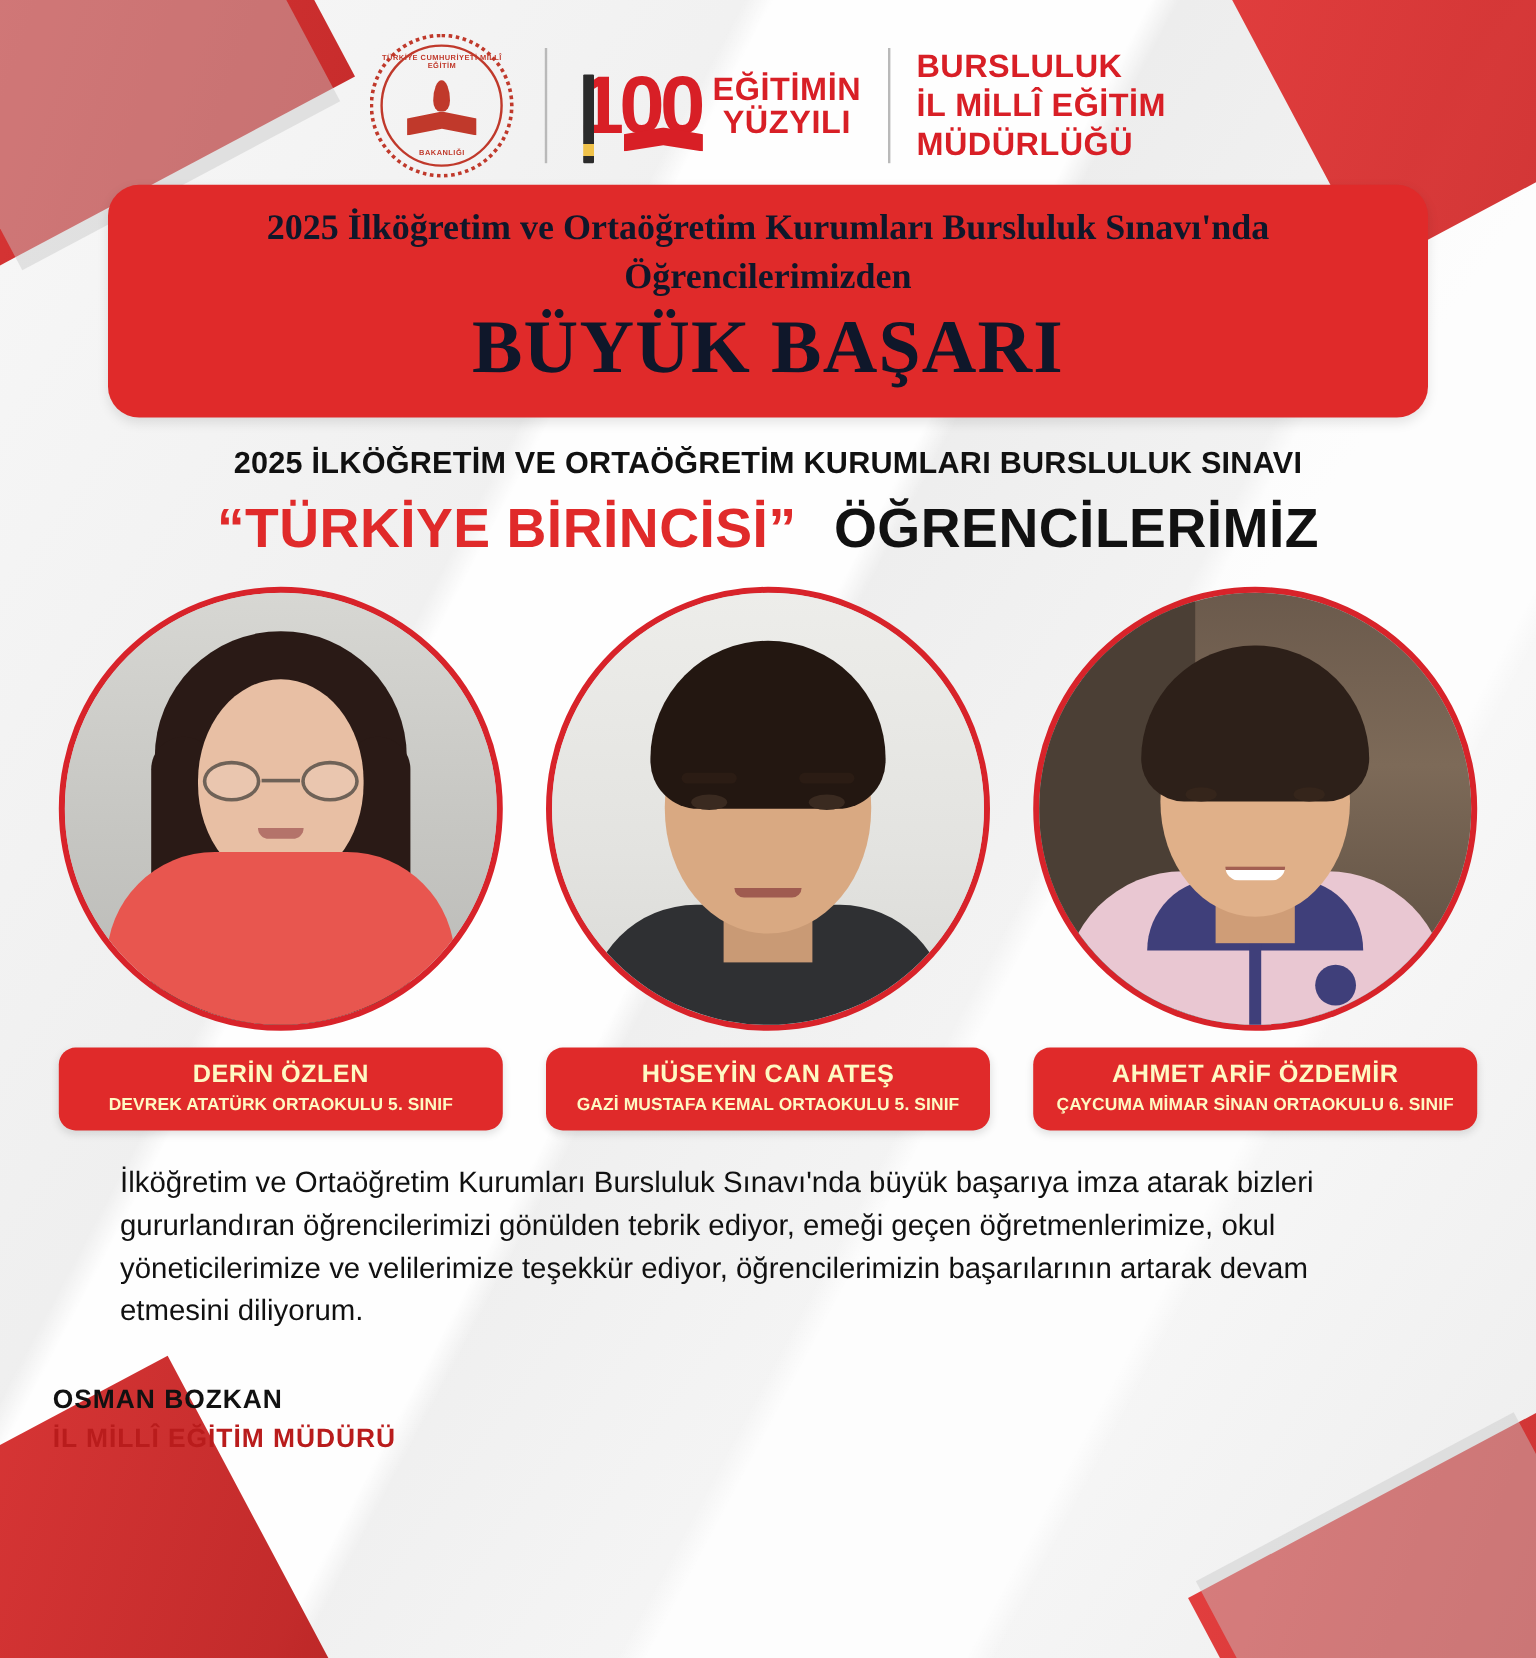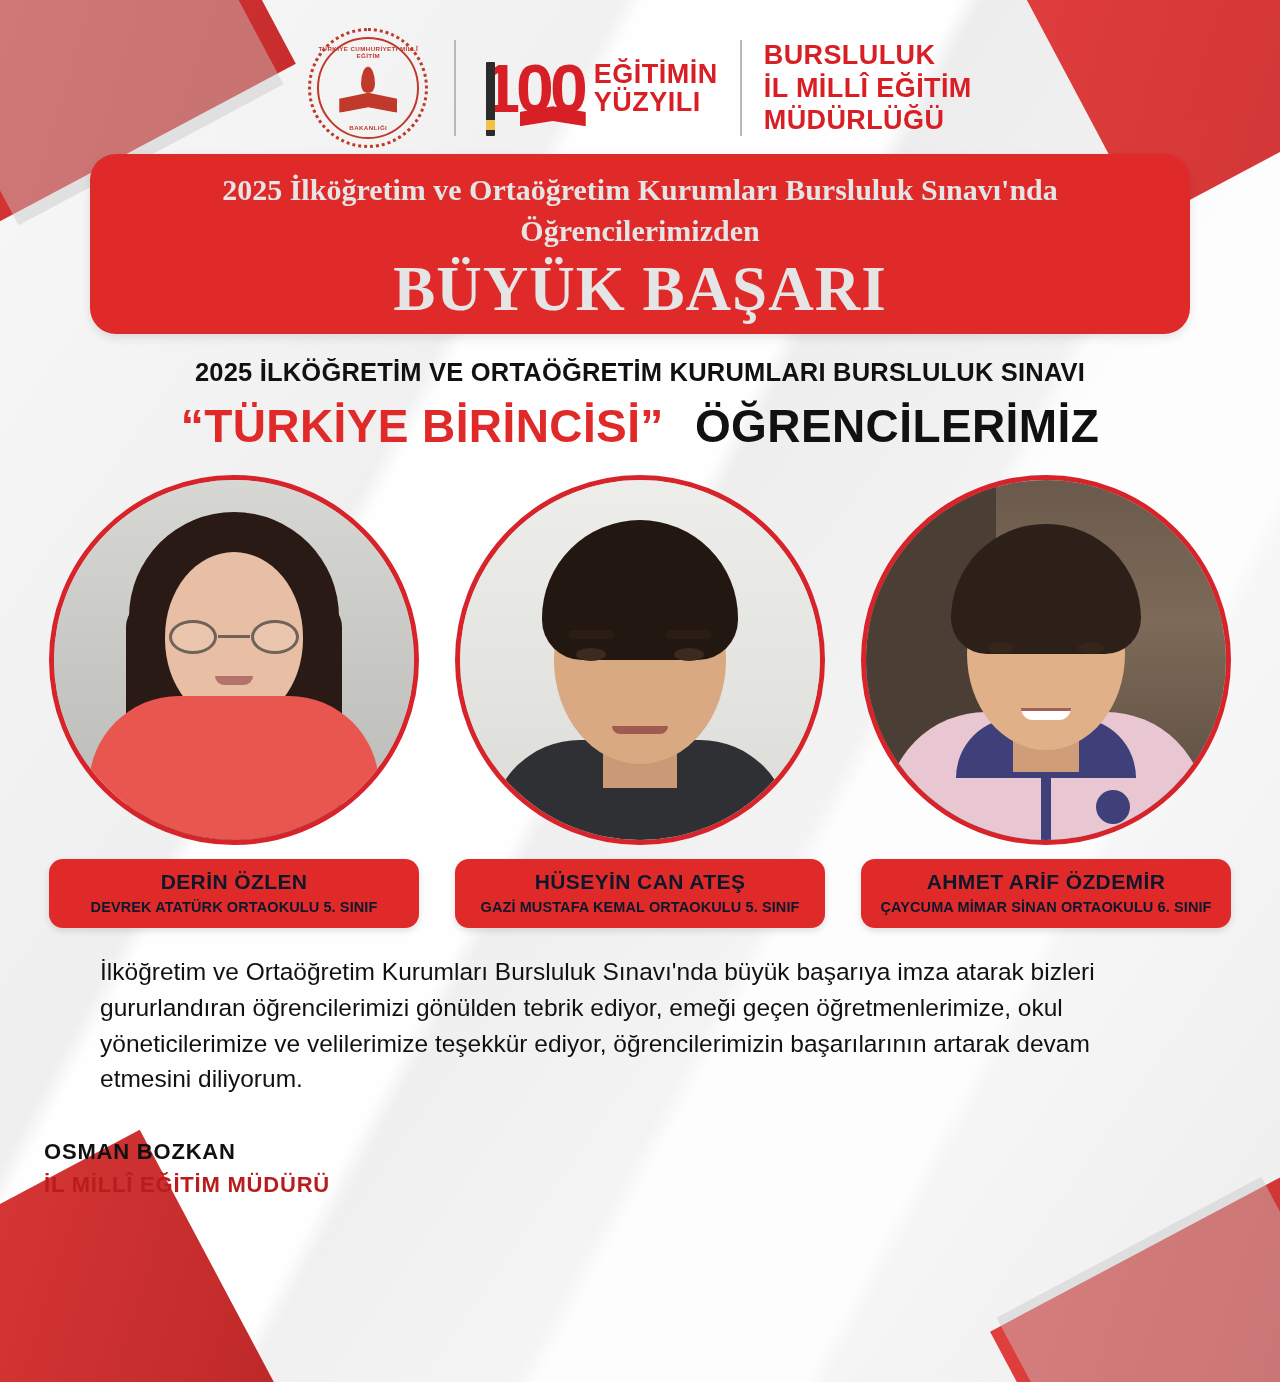--- a/index.html
+++ b/index.html
@@ -180,20 +180,21 @@
     position: absolute;
     right: -2px; bottom: -6px;
     width: 66px; height: 20px;
     background: #d81f26;
     clip-path: polygon(0 28%, 50% 0, 100% 28%, 100% 100%, 50% 74%, 0 100%);
   }
   .logo-100 .txt {
     display: flex;
     flex-direction: column;
     line-height: 1.04;
+    text-align: center;
   }
   .logo-100 .txt .l1,
   .logo-100 .txt .l2 {
     font-weight: bold;
     font-size: 27px;
     color: #d81f26;
     letter-spacing: .5px;
   }
   .header-divider2 {
     width: 2px;
@@ -213,23 +214,23 @@
     color: #d81f26;
     letter-spacing: .4px;
   }
 
   
   .banner {
     margin: 14px auto 0;
     width: 1100px;
     background: #e02a2a;
     border-radius: 26px;
-    padding: 16px 30px 8px;
+    padding: 16px 30px 22px;
     text-align: center;
-    color: #e5e5e5;
+    color: #0f172a;
     box-shadow: 0 4px 10px rgba(0,0,0,.10);
   }
   .banner .sub {
     font-family: "Liberation Serif", serif;
     font-weight: bold;
     font-size: 30px;
     line-height: 1.35;
   }
   .banner .main {
     font-family: "Liberation Serif", serif;
@@ -342,21 +343,21 @@
   .s3 .mouth { position: absolute; left: 50%; top: 228px; transform: translateX(-50%); width: 50px; height: 12px; background: #fff; border-radius: 0 0 24px 24px; border-top: 3px solid #a35f52; }
   .s3 .jacket { position: absolute; left: 50%; bottom: -12px; transform: translateX(-50%); width: 320px; height: 140px; background: #e9c7d2; border-radius: 100px 100px 0 0; }
   .s3 .collar { position: absolute; left: 50%; bottom: 62px; transform: translateX(-50%); width: 180px; height: 60px; background: #3f3f7a; border-radius: 90px 90px 0 0; }
   .s3 .zip { position: absolute; left: 50%; bottom: -12px; transform: translateX(-50%); width: 10px; height: 80px; background: #3f3f7a; }
   .s3 .badge { position: absolute; right: 96px; bottom: 16px; width: 34px; height: 34px; background: #3f3f7a; border-radius: 50%; }
   .s3 .neck { position: absolute; left: 50%; top: 250px; transform: translateX(-50%); width: 66px; height: 42px; background: #cf9d77; }
 
   .name-card {
     margin-top: 14px;
     background: #e02a2a;
-    color: #0f172a;
+    color: #fef9c3;
     border-radius: 14px;
     padding: 11px 10px 13px;
     text-align: center;
     box-shadow: 0 3px 7px rgba(0,0,0,.12);
   }
   .name-card .nm {
     font-weight: bold;
     font-size: 21px;
     letter-spacing: .4px;
   }

